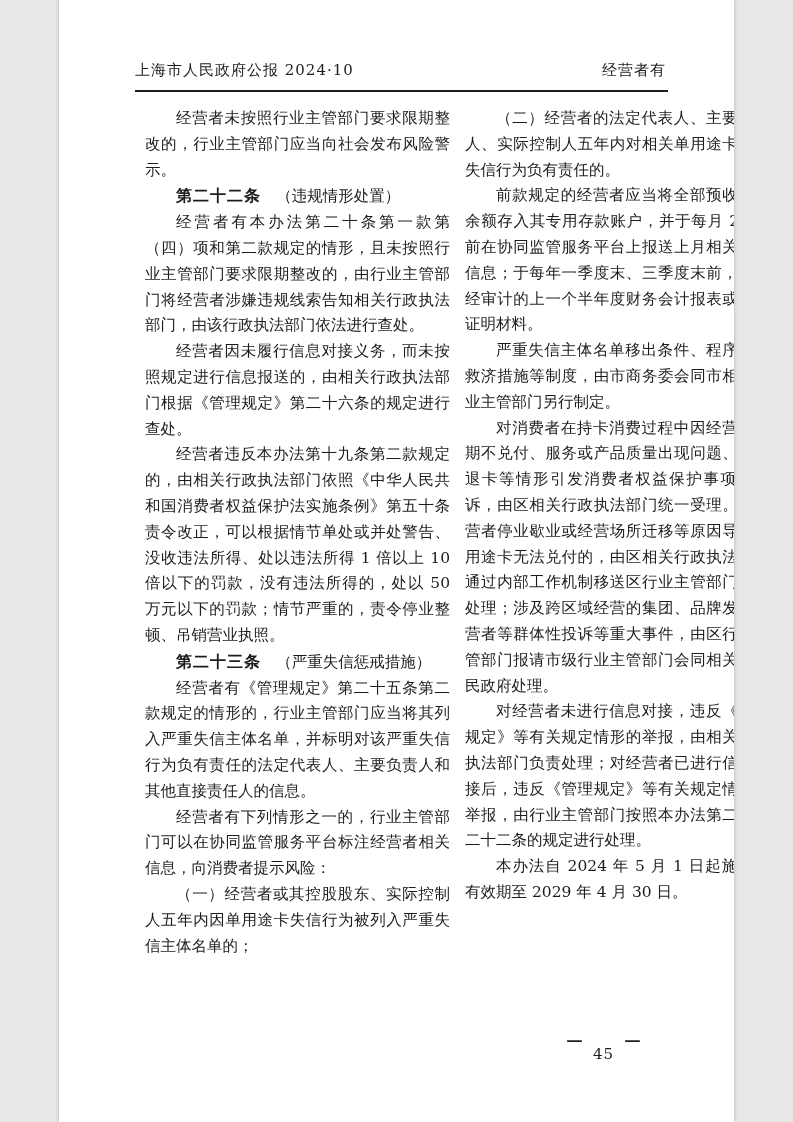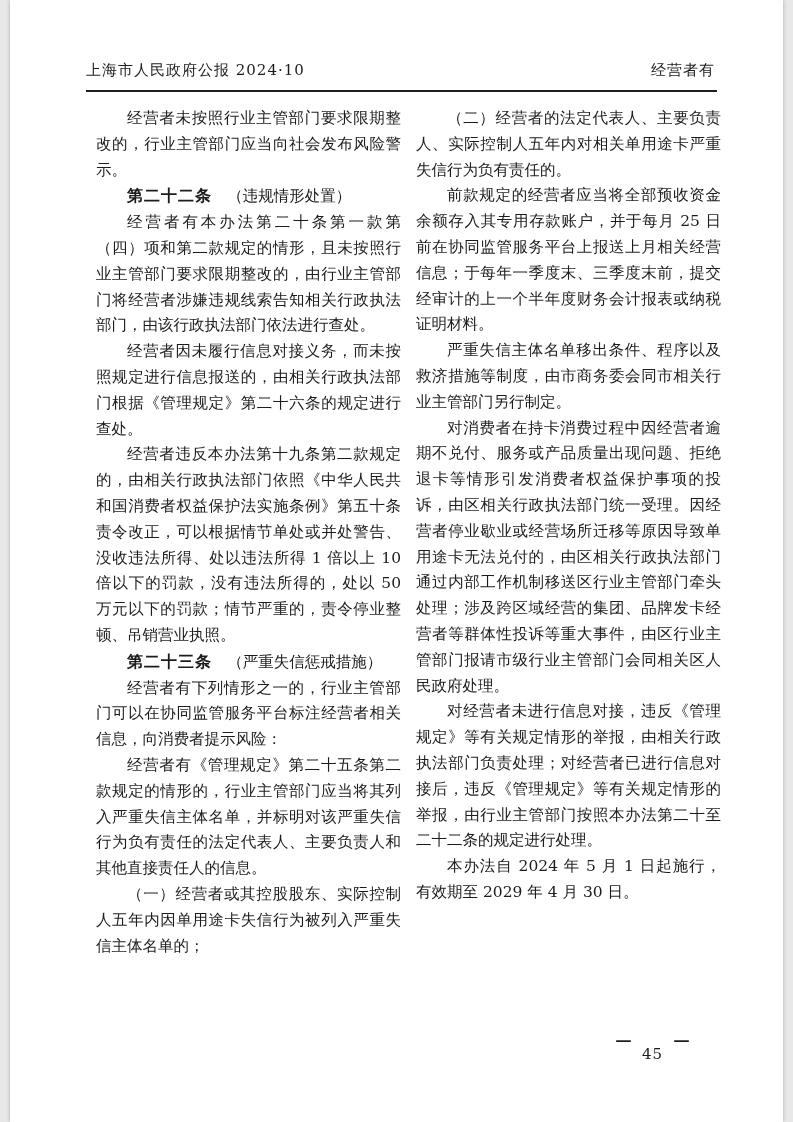--- a/index.html
+++ b/index.html
@@ -1,18 +1,18 @@
 <!DOCTYPE html>
 <html lang="zh"><head>
 <meta charset="utf-8">
 <style>
   html, body { margin: 0; padding: 0; background: #e8e8e8; }
   .page {
     position: relative;
-    width: 773px;
+    width: 675px;
     height: 1122px;
     margin: 0 auto;
     background: #ffffff;
     color: #1c1c1c;
     font-family: "DejaVu Serif", "Liberation Serif", serif;
     overflow: hidden;
     box-shadow: 0 0 4px rgba(0,0,0,.25);
   }
   .running-head {
     position: absolute;
@@ -80,22 +80,22 @@
   <div class="head-rule"></div>
 
   <div class="content">
     <div class="col" id="col-left">
         <p class="para">经营者未按照行业主管部门要求限期整改的，行业主管部门应当向社会发布风险警示。</p>
         <p class="heading"><span class="art-num">第二十二条</span><span>（违规情形处置）</span></p>
         <p class="para">经营者有本办法第二十条第一款第（四）项和第二款规定的情形，且未按照行业主管部门要求限期整改的，由行业主管部门将经营者涉嫌违规线索告知相关行政执法部门，由该行政执法部门依法进行查处。</p>
         <p class="para">经营者因未履行信息对接义务，而未按照规定进行信息报送的，由相关行政执法部门根据《管理规定》第二十六条的规定进行查处。</p>
         <p class="para">经营者违反本办法第十九条第二款规定的，由相关行政执法部门依照《中华人民共和国消费者权益保护法实施条例》第五十条责令改正，可以根据情节单处或并处警告、没收违法所得、处以违法所得 1 倍以上 10 倍以下的罚款，没有违法所得的，处以 50 万元以下的罚款；情节严重的，责令停业整顿、吊销营业执照。</p>
         <p class="heading"><span class="art-num">第二十三条</span><span>（严重失信惩戒措施）</span></p>
+        <p class="para">经营者有《管理规定》第二十五条第二款规定的情形的，行业主管部门应当将其列入严重失信主体名单，并标明对该严重失信行为负有责任的法定代表人、主要负责人和其他直接责任人的信息。</p>
         <p class="para">经营者有下列情形之一的，行业主管部门可以在协同监管服务平台标注经营者相关信息，向消费者提示风险：</p>
-        <p class="para">经营者有《管理规定》第二十五条第二款规定的情形的，行业主管部门应当将其列入严重失信主体名单，并标明对该严重失信行为负有责任的法定代表人、主要负责人和其他直接责任人的信息。</p>
         <p class="para">（一）经营者或其控股股东、实际控制人五年内因单用途卡失信行为被列入严重失信主体名单的；</p>
       </div>
     <div class="col" id="col-right">
         <p class="para">（二）经营者的法定代表人、主要负责人、实际控制人五年内对相关单用途卡严重失信行为负有责任的。</p>
         <p class="para">前款规定的经营者应当将全部预收资金余额存入其专用存款账户，并于每月 25 日前在协同监管服务平台上报送上月相关经营信息；于每年一季度末、三季度末前，提交经审计的上一个半年度财务会计报表或纳税证明材料。</p>
         <p class="para">严重失信主体名单移出条件、程序以及救济措施等制度，由市商务委会同市相关行业主管部门另行制定。</p>
         <p class="para">对消费者在持卡消费过程中因经营者逾期不兑付、服务或产品质量出现问题、拒绝退卡等情形引发消费者权益保护事项的投诉，由区相关行政执法部门统一受理。因经营者停业歇业或经营场所迁移等原因导致单用途卡无法兑付的，由区相关行政执法部门通过内部工作机制移送区行业主管部门牵头处理；涉及跨区域经营的集团、品牌发卡经营者等群体性投诉等重大事件，由区行业主管部门报请市级行业主管部门会同相关区人民政府处理。</p>
         <p class="para">对经营者未进行信息对接，违反《管理规定》等有关规定情形的举报，由相关行政执法部门负责处理；对经营者已进行信息对接后，违反《管理规定》等有关规定情形的举报，由行业主管部门按照本办法第二十至二十二条的规定进行处理。</p>
         <p class="para">本办法自 2024 年 5 月 1 日起施行，有效期至 2029 年 4 月 30 日。</p>
       </div>

